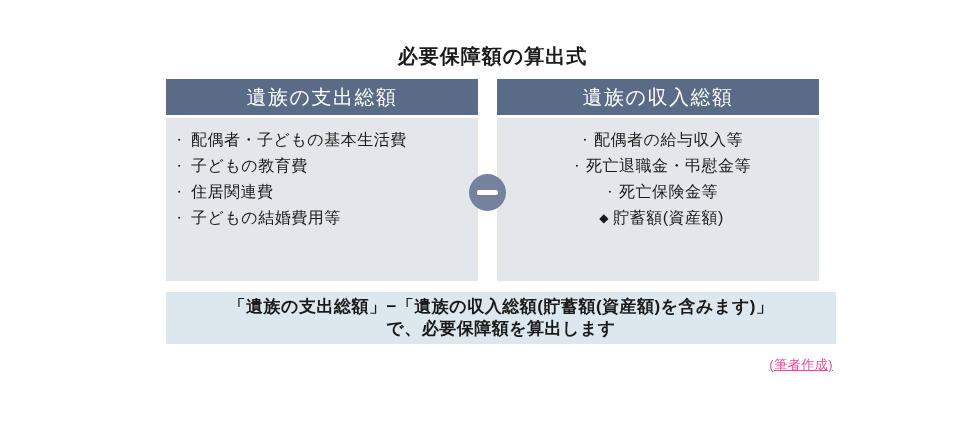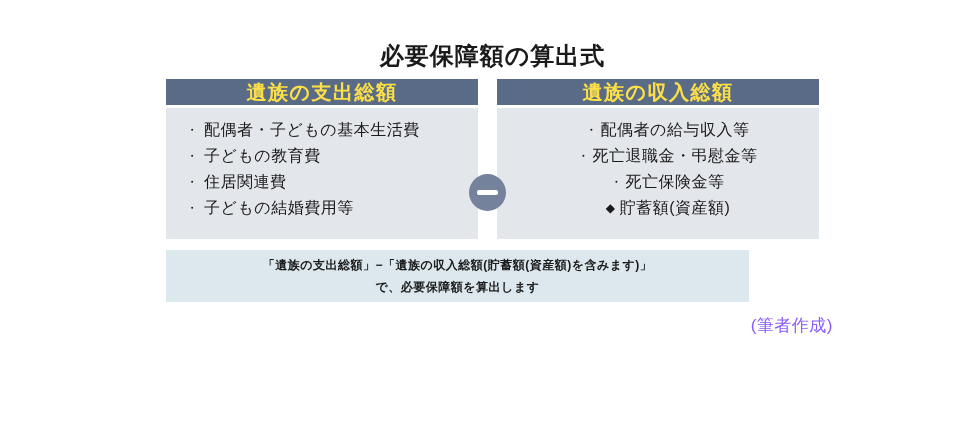--- a/index.html
+++ b/index.html
@@ -3,52 +3,52 @@
 <meta charset="utf-8">
 <style>
   * { margin: 0; padding: 0; box-sizing: border-box; }
   html, body { width: 980px; height: 421px; background: #ffffff; overflow: hidden; }
   body { font-family: "Liberation Sans", "DejaVu Sans", sans-serif; color: #1a1a1a; position: relative; }
 
   .wrapper { position: absolute; left: 166px; top: 45px; width: 653px; }
 
   .diagram-title {
     text-align: center;
-    font-size: 24px;
+    font-size: 20px;
     font-weight: 700;
     letter-spacing: 1px;
     line-height: 22px;
     margin-bottom: 12px;
     color: #1a1a1a;
   }
 
   .boxes-row { display: flex; gap: 19px; position: relative; }
 
   .box { display: flex; flex-direction: column; }
   .box.expense { width: 312px; }
   .box.income  { width: 322px; text-align: center; }
 
   .box-header {
-    height: 26px;
+    height: 36px;
     background: #596b86;
-    color: #fde047;
+    color: #ffffff;
     font-size: 20px;
-    font-weight: 700;
+    font-weight: 400;
     letter-spacing: 1.5px;
     display: flex;
     align-items: center;
     justify-content: center;
     margin-bottom: 3px;
   }
 
   .box-body {
-    height: 131px;
+    height: 163px;
     background: #e3e6eb;
     list-style: none;
-    padding: 9px 4px 0 20px;
+    padding: 9px 4px 0 7px;
   }
   .box-body li {
     line-height: 25px;
     font-size: 16px;
     letter-spacing: 0.5px;
     font-weight: 500;
     white-space: nowrap;
   }
   .bullet {
     display: inline-block;
@@ -71,41 +71,42 @@
   }
   .minus-bar {
     width: 21px;
     height: 5px;
     background: #ffffff;
     border-radius: 2px;
   }
 
   .formula-box {
     margin-top: 11px;
-    width: 583px;
+    width: 670px;
     height: 52px;
     background: #dce8ed;
     display: flex;
     flex-direction: column;
     align-items: center;
     justify-content: center;
-    font-size: 12px;
+    font-size: 17px;
     font-weight: 600;
     line-height: 22px;
     letter-spacing: 0.5px;
     color: #1a1a1a;
   }
 
   .author-caption {
     margin-top: 12px;
     text-align: right;
-    font-size: 17px;
+    font-size: 13px;
     letter-spacing: 0.5px;
     transform: translateX(14px);
-    color: #8b5cf6;
+    color: #ec4899;
+    text-decoration: underline;
   }
 </style>
 </head>
 <body>
 
 <div class="wrapper">
 
   <div class="diagram-title">必要保障額の算出式</div>
 
   <div class="boxes-row">

